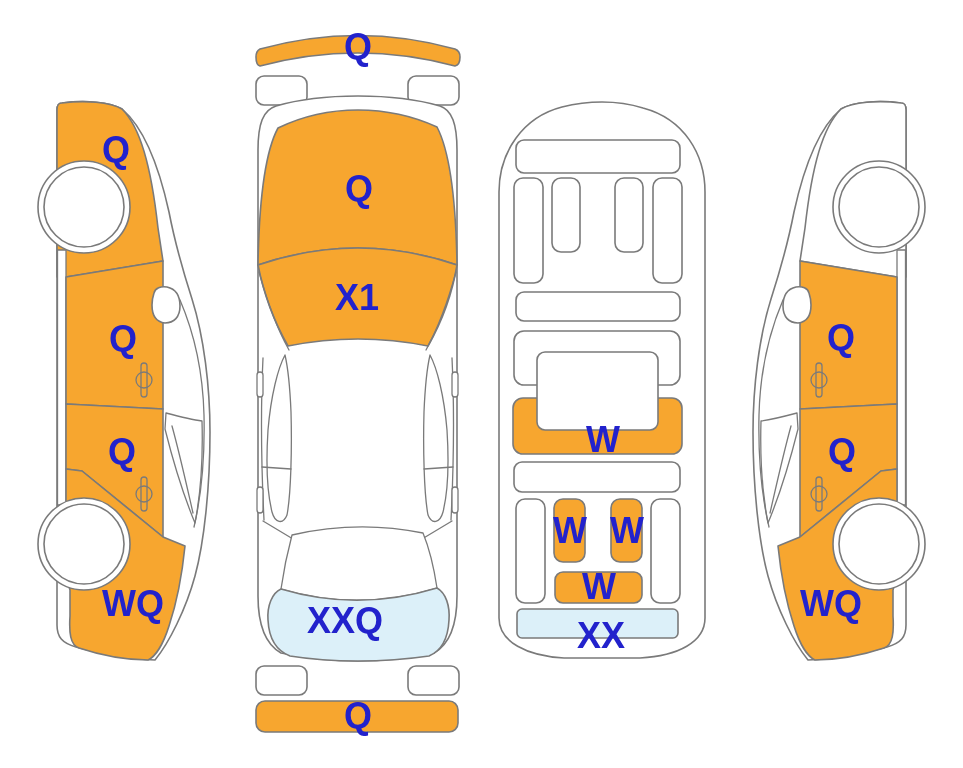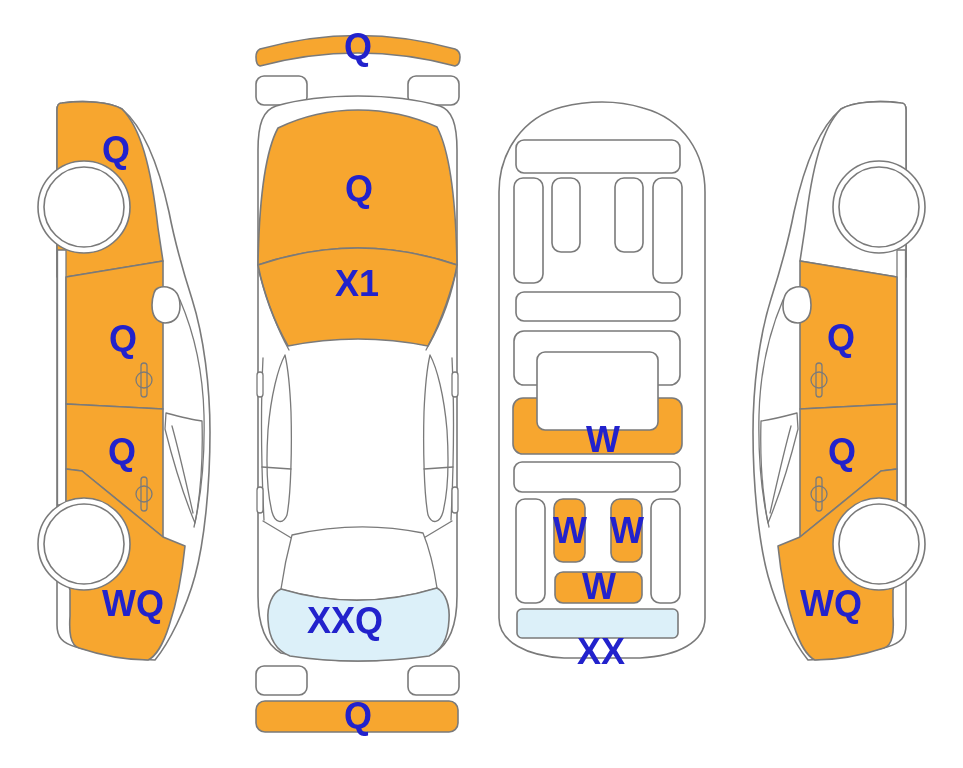--- a/index.html
+++ b/index.html
@@ -140,27 +140,27 @@
     </g>
   </svg>
 
   <span class="marker" style="left:116px;top:150px">Q</span>
   <span class="marker" style="left:123px;top:339px">Q</span>
   <span class="marker" style="left:122px;top:452px">Q</span>
   <span class="marker" style="left:133px;top:604px">WQ</span>
 
   <span class="marker" style="left:358px;top:47px">Q</span>
   <span class="marker" style="left:359px;top:189px">Q</span>
-  <span class="marker" style="left:357px;top:284px">X1</span>
+  <span class="marker" style="left:357px;top:298px">X1</span>
   <span class="marker" style="left:345px;top:621px">XXQ</span>
   <span class="marker" style="left:358px;top:716px">Q</span>
 
   <span class="marker" style="left:603px;top:440px">W</span>
   <span class="marker" style="left:570px;top:531px">W</span>
   <span class="marker" style="left:627px;top:531px">W</span>
   <span class="marker" style="left:599px;top:587px">W</span>
-  <span class="marker" style="left:601px;top:652px">XX</span>
+  <span class="marker" style="left:601px;top:636px">XX</span>
 
   <span class="marker" style="left:841px;top:338px">Q</span>
   <span class="marker" style="left:842px;top:452px">Q</span>
   <span class="marker" style="left:831px;top:604px">WQ</span>
 
 </div>
 
 </body></html>

